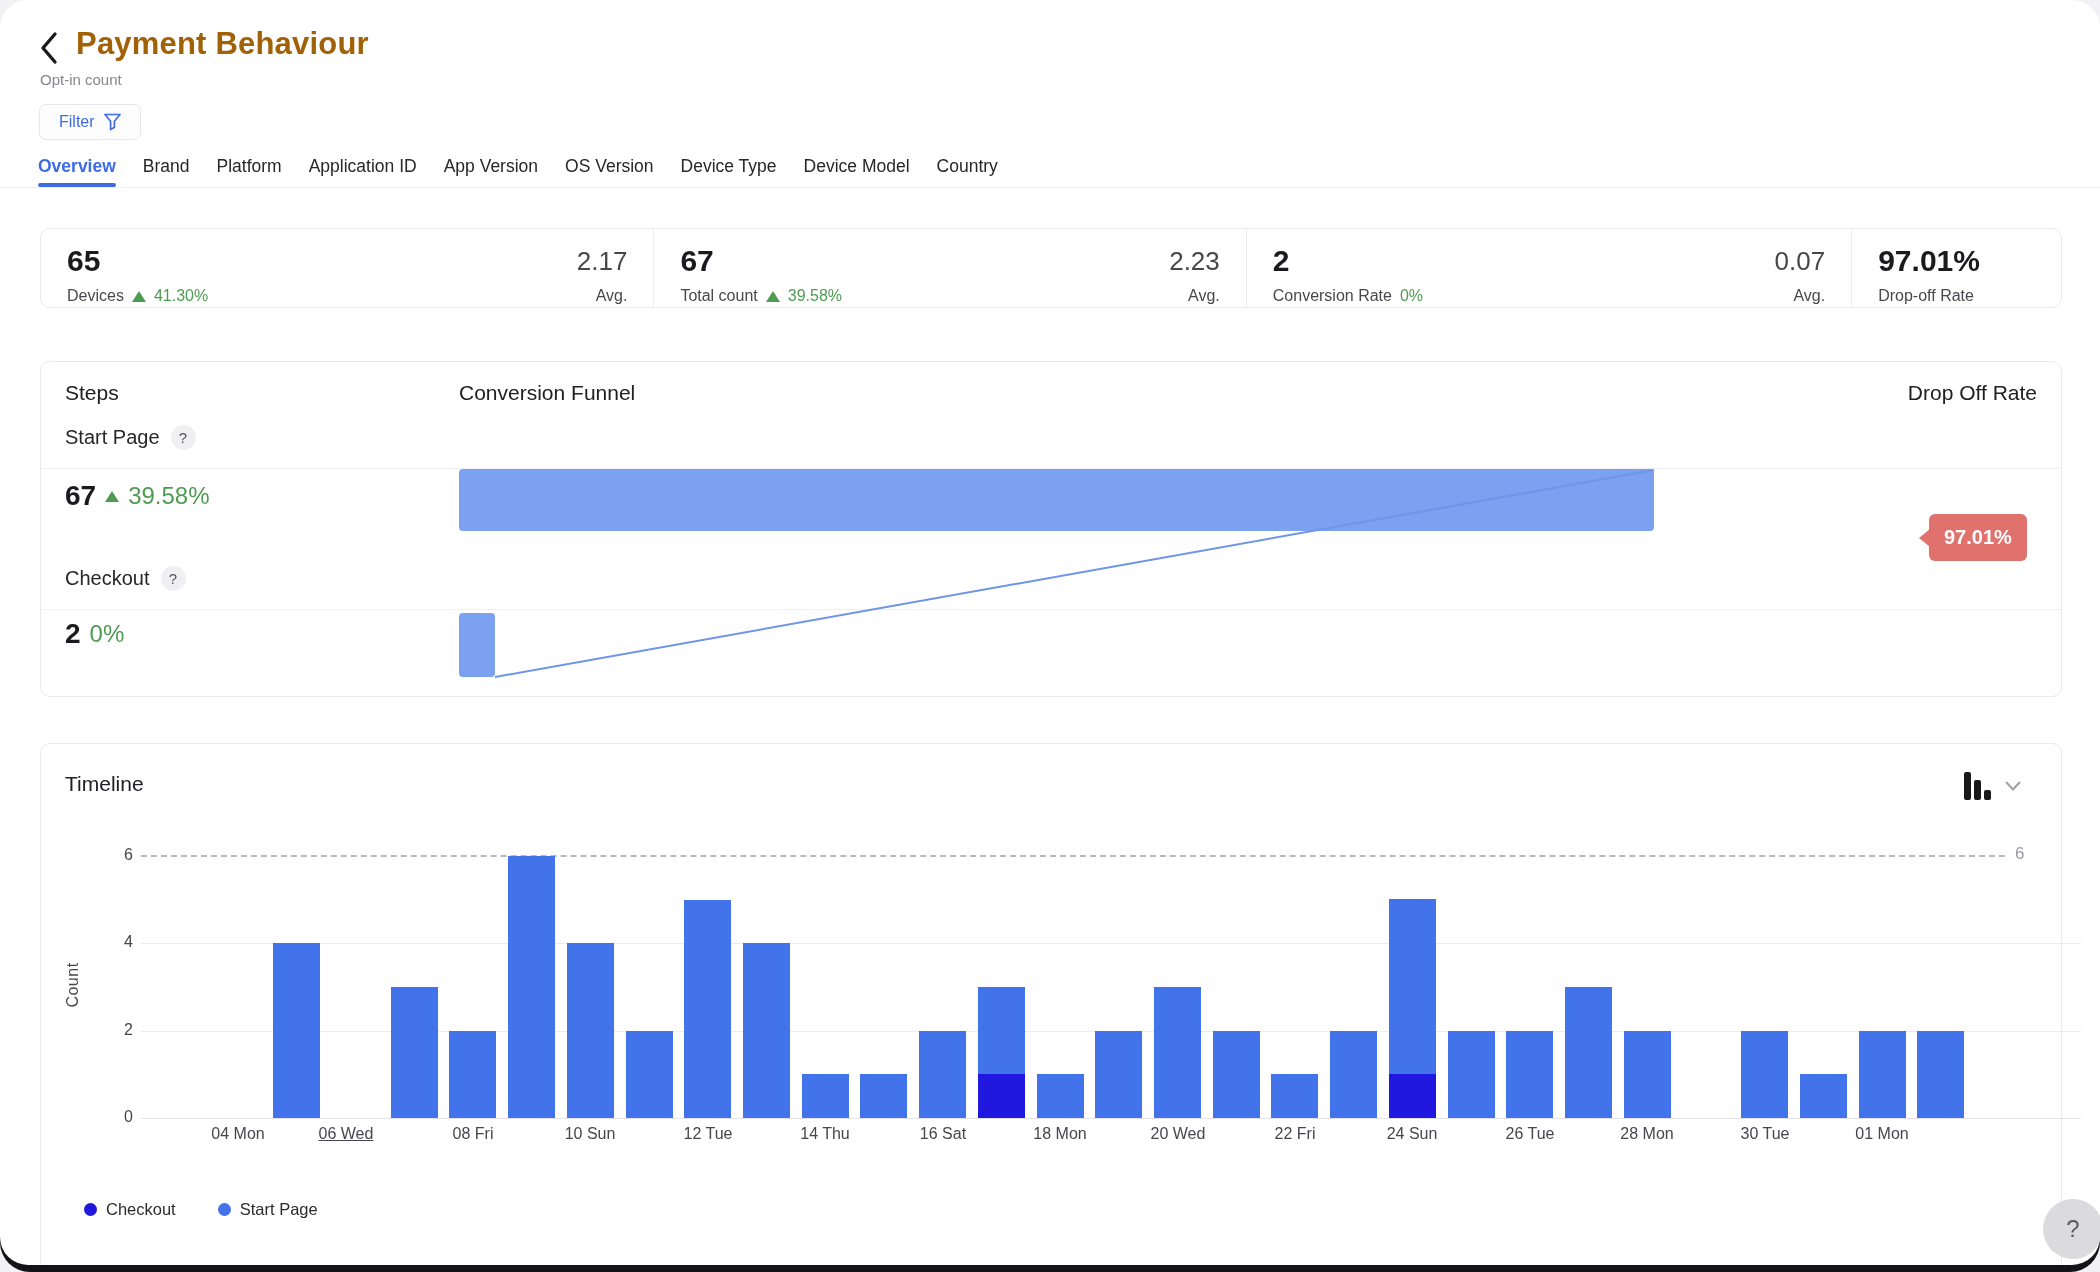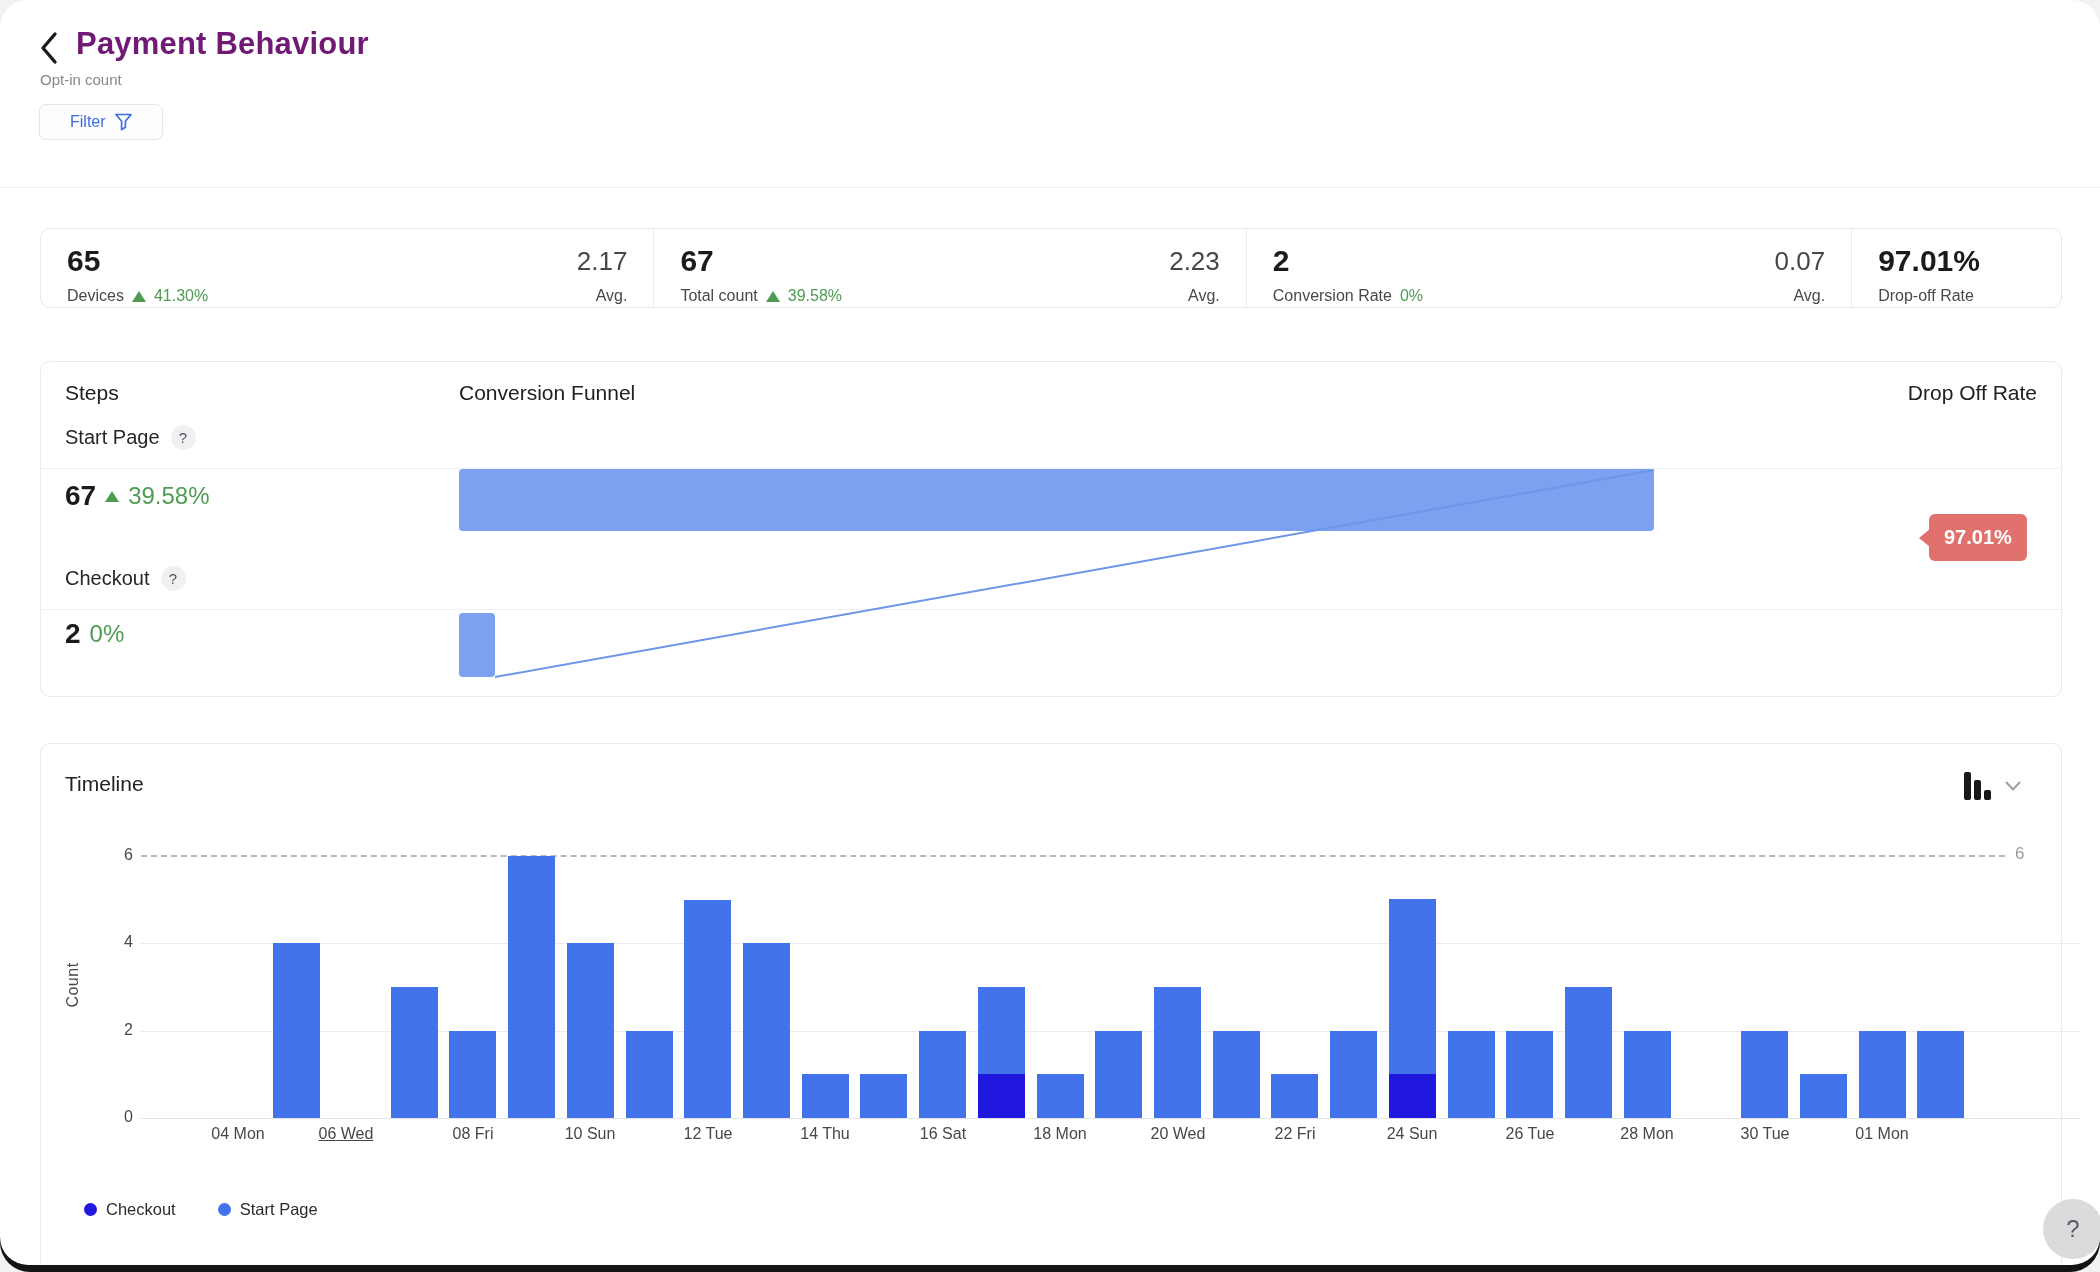--- a/index.html
+++ b/index.html
@@ -8,23 +8,23 @@
   #stage { position:relative; width:2100px; height:1272px; }
   #window-base { position:absolute; left:0; right:0; top:1200px; bottom:0;
                  background:#141417; border-radius:0 0 30px 30px; }
   #window { position:absolute; left:0; top:0; width:2100px; height:1265px;
             background:#ffffff; border-radius:28px; overflow:hidden; }
   .abs { position:absolute; }
 
   
   #back-btn { left:32px; top:28px; width:34px; height:40px; cursor:pointer;
               display:flex; align-items:center; justify-content:center; }
-  #page-title { left:76px; top:26px; font-size:31px; font-weight:700; color:#701a75; letter-spacing:.2px; }
+  #page-title { left:76px; top:26px; font-size:31px; font-weight:700; color:#a16207; letter-spacing:.2px; }
   #page-subtitle { left:40px; top:71px; font-size:15px; color:#87878d; }
-  #filter-btn { left:39px; top:104px; height:36px; padding:0 30px; display:flex; align-items:center; gap:9px;
+  #filter-btn { left:39px; top:104px; height:36px; padding:0 19px; display:flex; align-items:center; gap:9px;
                 border:1px solid #e3e6f0; border-radius:7px; background:#fdfdfe; cursor:pointer; }
   #filter-btn span { font-size:16px; color:#3f6be3; }
 
   
   #tabs-rule { left:0; top:187px; width:2100px; height:1px; background:#f0f0f3; }
   #tabs { left:38px; top:150px; height:38px; display:flex; gap:27px; align-items:center; }
   .tab { font-size:17.5px; color:#26262b; cursor:pointer; position:relative; padding-bottom:6px; }
   .tab.active { color:#3d6be5; font-weight:700; }
   .tab.active::after { content:""; position:absolute; left:0; right:0; bottom:-4px; height:3.5px;
                        background:#3d6be5; border-radius:2px; }
@@ -116,20 +116,31 @@
     <div class="abs" id="page-subtitle">Opt-in count</div>
 
     <button class="abs" id="filter-btn">
       <span>Filter</span>
       <svg width="17" height="18" viewBox="0 0 17 18">
         <path d="M1 1.5 H16 L10.4 8.3 V14.2 L6.6 16.6 V8.3 Z" fill="none" stroke="#3f6be3" stroke-width="1.7" stroke-linejoin="round"></path>
       </svg>
     </button>
 
     <div class="abs" id="tabs-rule"></div>
+    <div class="abs" id="tabs">
+        <div class="tab active">Overview</div>
+        <div class="tab">Brand</div>
+        <div class="tab">Platform</div>
+        <div class="tab">Application ID</div>
+        <div class="tab">App Version</div>
+        <div class="tab">OS Version</div>
+        <div class="tab">Device Type</div>
+        <div class="tab">Device Model</div>
+        <div class="tab">Country</div>
+      </div>
 
     <div class="abs card" id="stats-card">
         <div class="stat-section" style="width: 613px;">
           <div>
             <div class="stat-value">65</div>
             <div class="stat-label-row">
               <span>Devices</span>
               <span class="tri-up"></span>
               <span class="green">41.30%</span>
             </div>

